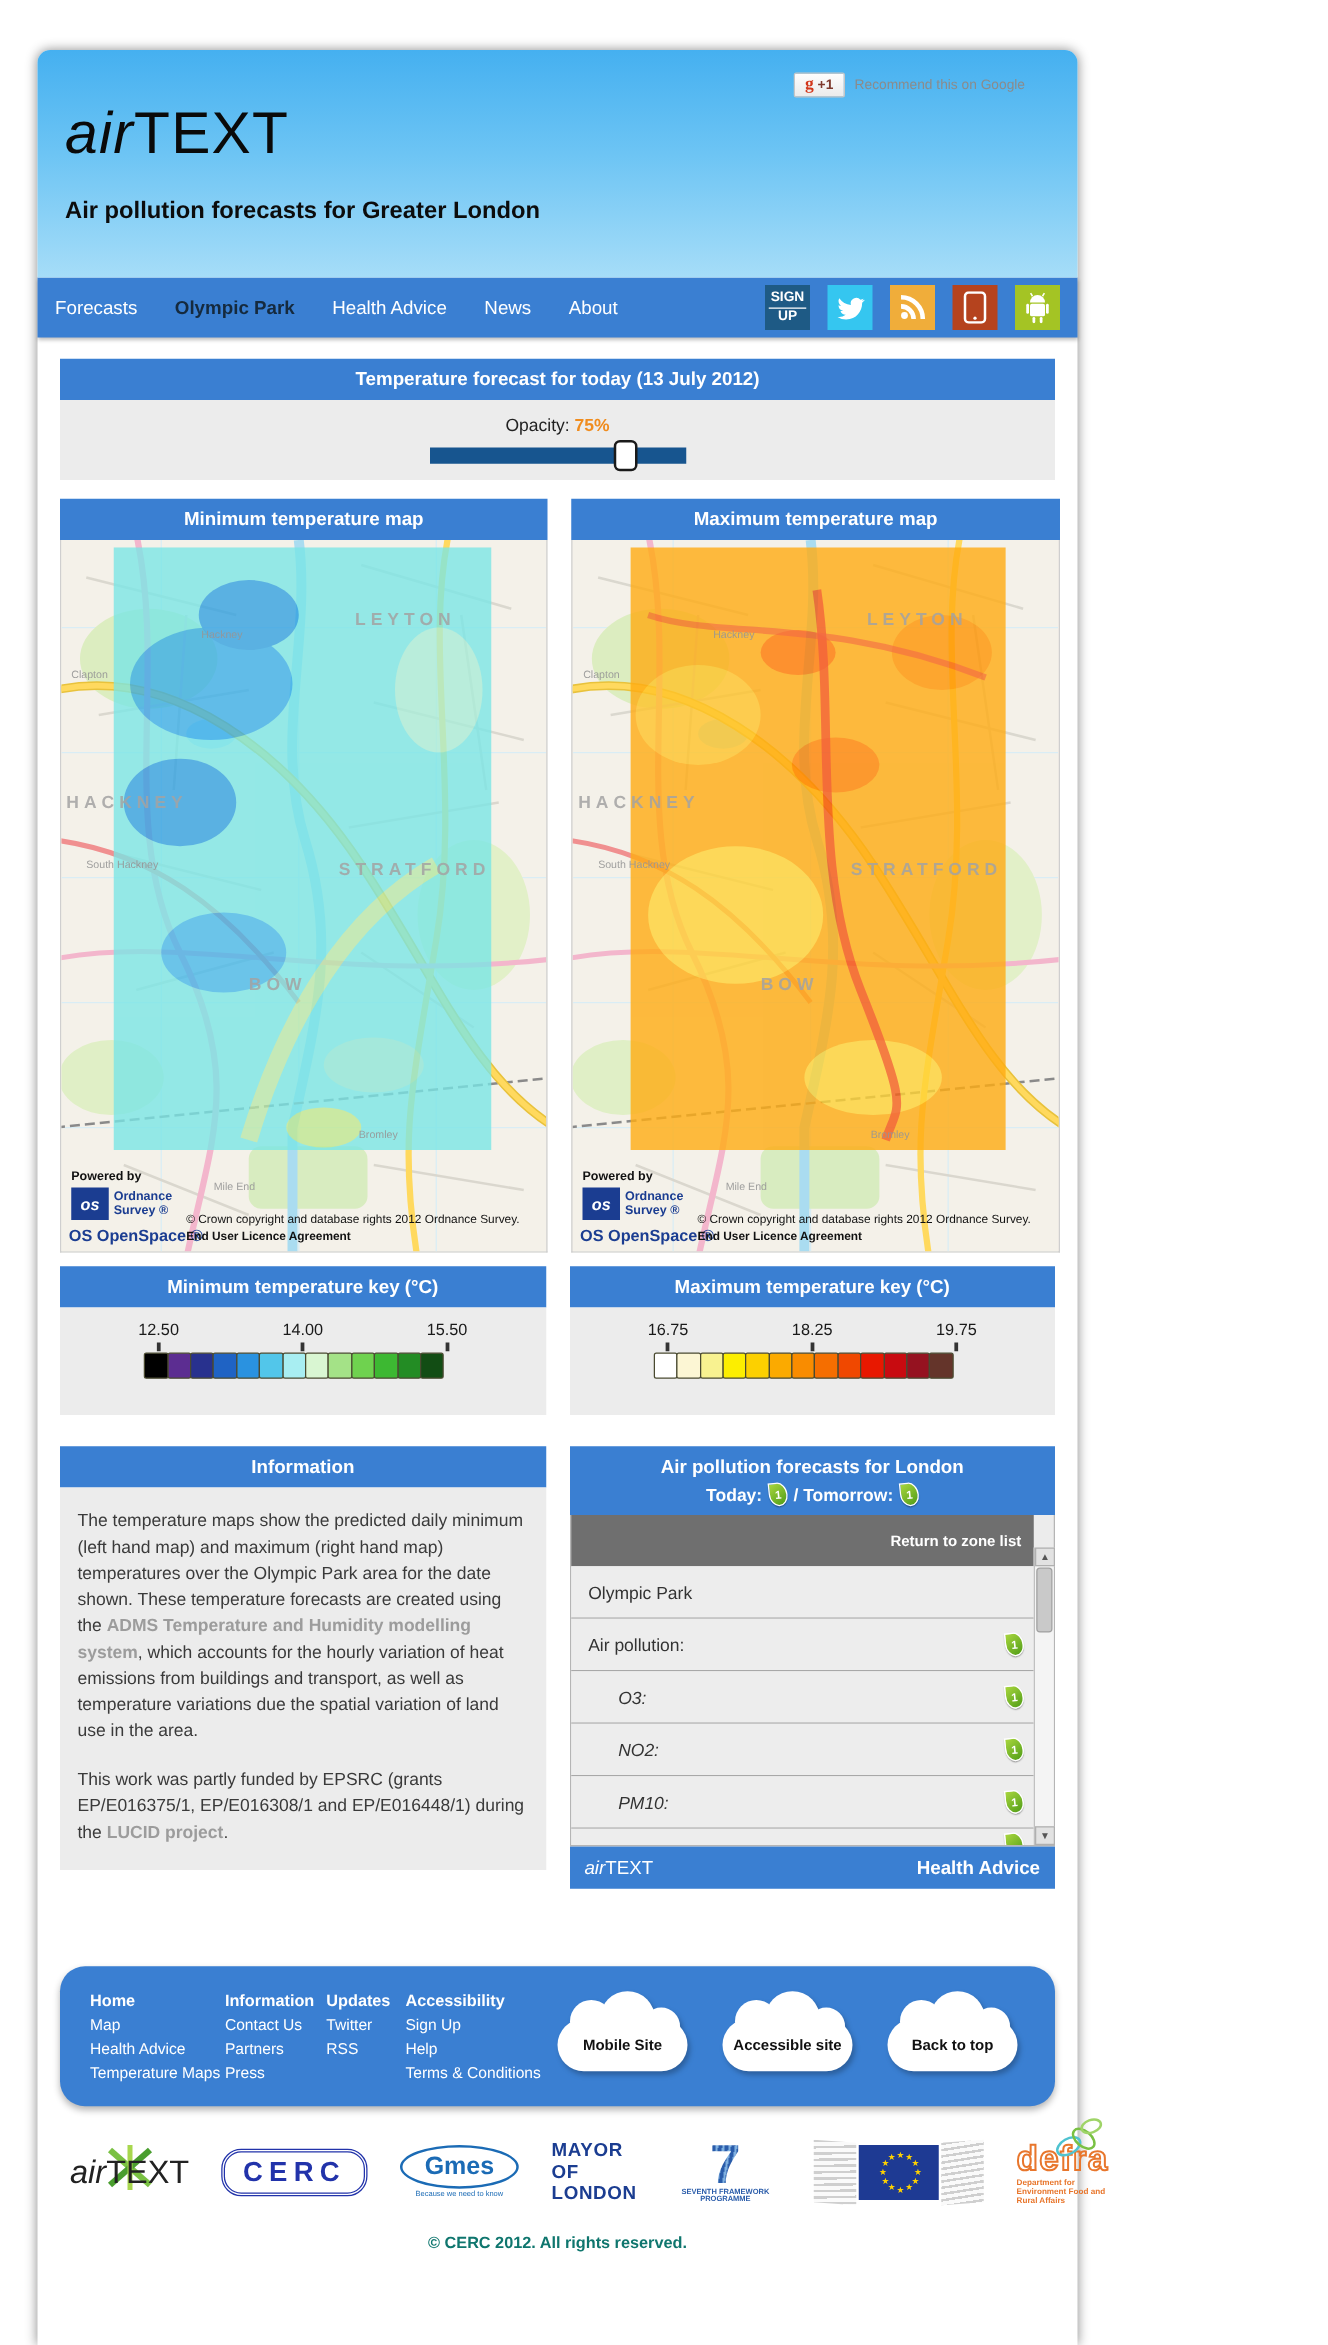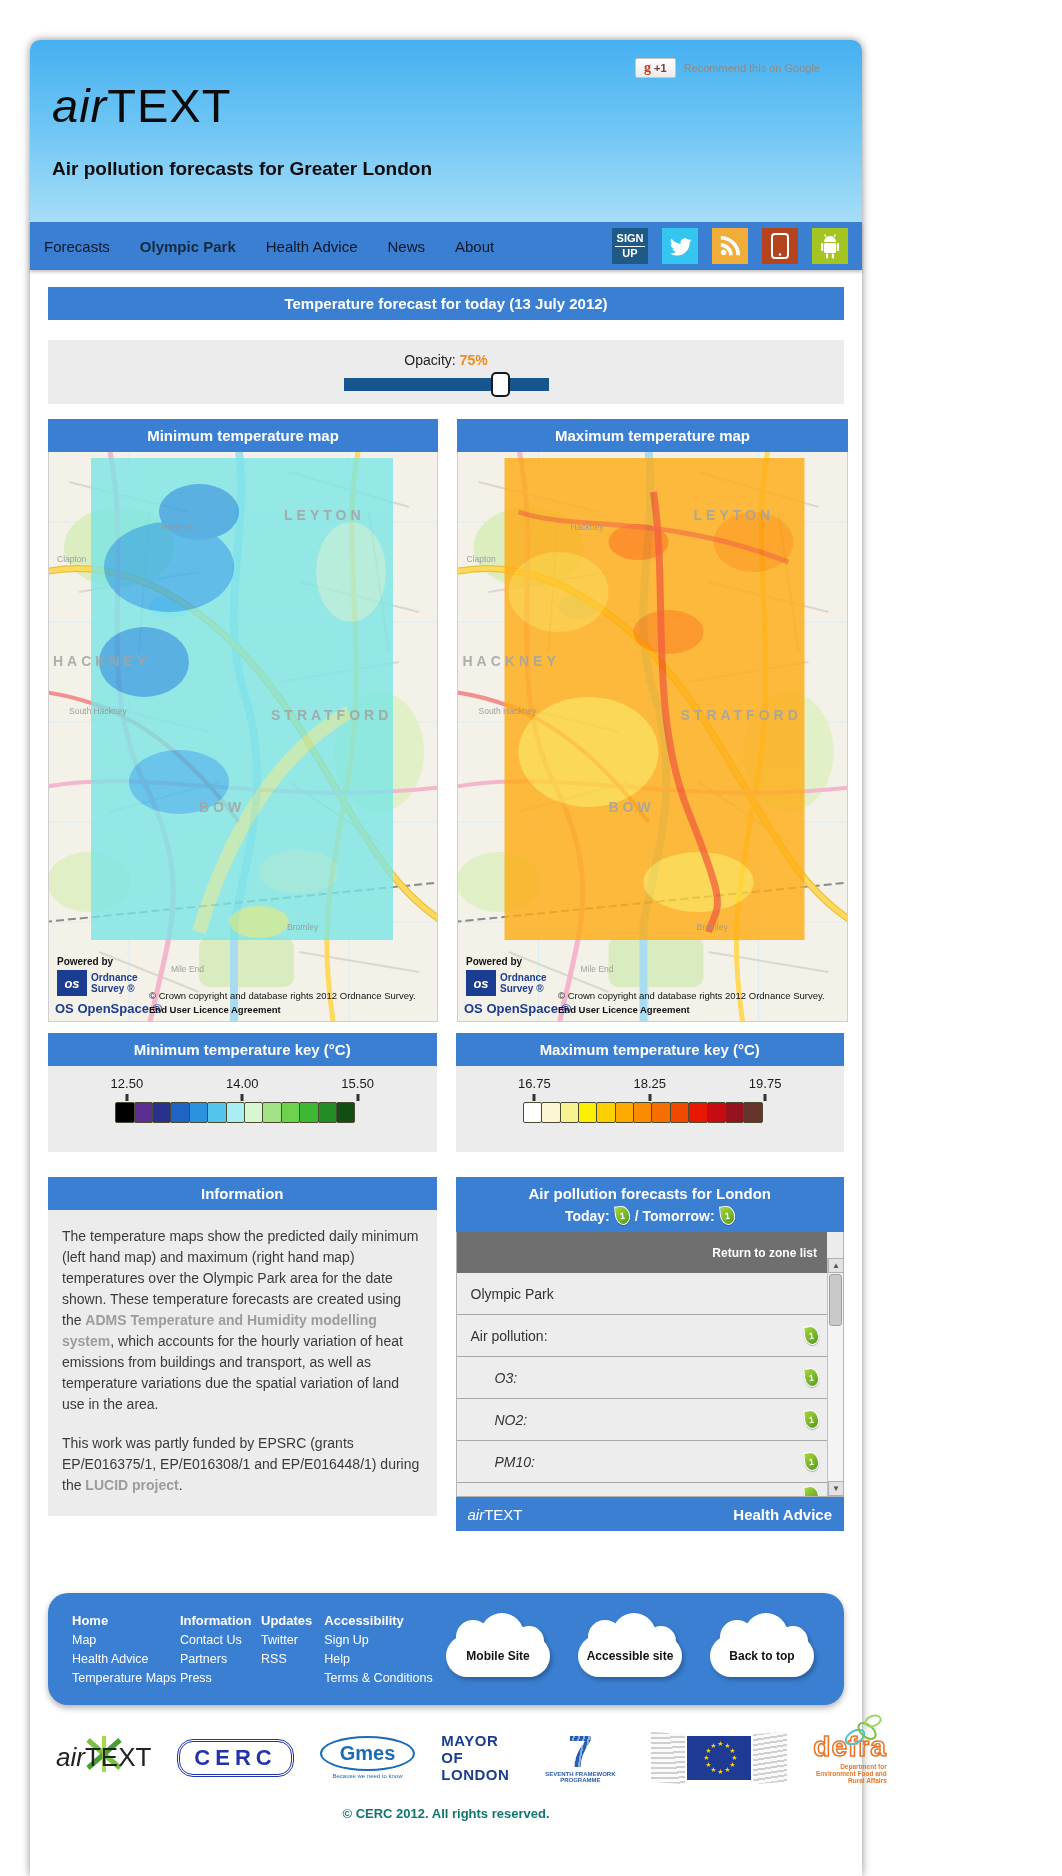--- a/index.html
+++ b/index.html
@@ -26,38 +26,38 @@
     height: 20px; padding: 0 8px; font-size: 12px; display: flex; align-items: center; gap: 3px; cursor: pointer;
   }
   .gplus-g { color: #d2371c; font-weight: bold; font-family: "Liberation Serif", serif; font-size: 14px; }
   .gplus-n { color: #7e3a2e; font-weight: bold; font-size: 11px; }
   .gplus-txt { color: #8b8b8b; font-size: 11px; }
   
   .nav {
     height: 48px; background: #3a7fd2; display: flex; align-items: center;
     padding: 0 14px; gap: 30px; box-shadow: 0 2px 3px rgba(0,0,0,.25);
   }
-  .nav-item { color: #0f172a; font-size: 15px; text-decoration: none; cursor: pointer; }
+  .nav-item { color: #ffffff; font-size: 15px; text-decoration: none; cursor: pointer; }
   .nav-item.active { color: #152a3e; font-weight: bold; }
   .nav-icons { margin-left: auto; display: flex; gap: 14px; align-items: center; }
   .sq { width: 36px; height: 36px; display: flex; align-items: center; justify-content: center; cursor: pointer; }
   .sq-signup { background: #1e5a85; color: #fff; font-size: 11px; font-weight: bold; text-align: center; line-height: 1.2; flex-direction: column; }
   .sq-signup .u { border-bottom: 1px solid #fff; padding: 0 2px; }
   .sq-tw { background: #35c6f0; }
   .sq-rss { background: #f0ad3a; }
   .sq-ap { background: #b5431e; color:#fff; }
   .sq-an { background: #a4c424; }
   
   .content { padding: 0 18px; }
   .banner {
     background: #3a7fd2; color: #fff; font-weight: bold; font-size: 15px;
     height: 33px; display: flex; align-items: center; justify-content: center;
   }
   .banner-top { margin-top: 17px; }
-  .opacity-box { background: #ececec; height: 64px; margin-top: 20px; text-align: center; padding-top: 12px; }
+  .opacity-box { background: #ececec; height: 64px; margin-top: 0; text-align: center; padding-top: 12px; }
   .opacity-line { font-size: 14px; color: #222; }
   .opacity-line b { color: #f08c1e; }
   .slider { width: 205px; height: 13px; background: #17558f; margin: 10px auto 0; position: relative; cursor: pointer; }
   .thumb {
     position: absolute; left: 72%; top: -6px; width: 19px; height: 25px;
     background: #fff; border: 2px solid #1a1a1a; border-radius: 5px; cursor: grab;
   }
   .two-col { display: flex; gap: 19px; margin-top: 15px; }
   .col { flex: 1; }
   .map-wrap { position: relative; height: 570px; border: 1px solid #cfcfcf; border-top: none; overflow: hidden; background:#f4f1e9; }
@@ -140,21 +140,21 @@
   .lg-fp7 { text-align: center; color: #2a5caa; }
   .lg-fp7 .seven { font-size: 44px; font-weight: bold; line-height: .9;
     background: repeating-linear-gradient(100deg,#2a5caa 0 3px,#7fb0e0 3px 5px);
     -webkit-background-clip: text; background-clip: text; color: transparent; }
   .lg-fp7 .sm { font-size: 6px; font-weight: bold; width: 90px; }
   .lg-eu { display: flex; align-items: center; gap: 2px; }
   .eu-flag { position: relative; width: 64px; height: 44px; background: #1e3a93; }
   .eu-flag s { position: absolute; color: #ffd200; font-size: 7px; text-decoration: none; transform: translate(-50%,-50%); }
   .eu-wing { width: 34px; height: 50px; background: repeating-linear-gradient(175deg,#cfcfcf 0 2px,#fafafa 2px 5px); }
   .eu-wing.r { transform: skewY(-4deg); } .eu-wing.l { transform: skewY(4deg); }
-  .lg-defra { position: relative; text-align: right; width: 150px; }
+  .lg-defra { position: relative; text-align: left; width: 150px; }
   .lg-defra .word { font-size: 28px; font-weight: bold; color: transparent; -webkit-text-stroke: 1.6px #e8762c; letter-spacing: 1px; }
   .lg-defra .sub { font-size: 6.5px; color: #e8762c; font-weight: bold; }
   .lg-defra svg { position: absolute; right: 4px; top: -18px; }
   .copyright { text-align: center; margin-top: 22px; color: #0f766e; font-weight: bold; font-size: 13px; }
   
   .maplbl { fill: #a3a3a3; font-size: 14px; font-weight: bold; letter-spacing: 4px; opacity: .85; }
   .maplbl-s { fill: #969696; font-size: 8.5px; opacity: .9; }
 </style>
 </head>
 <body>

